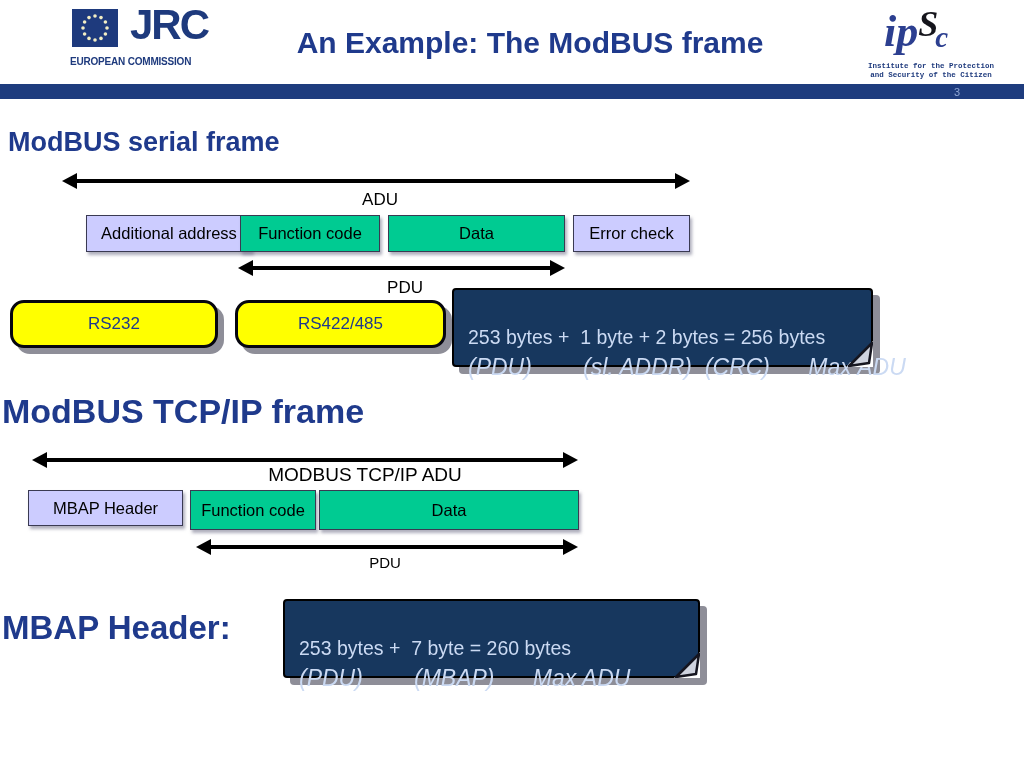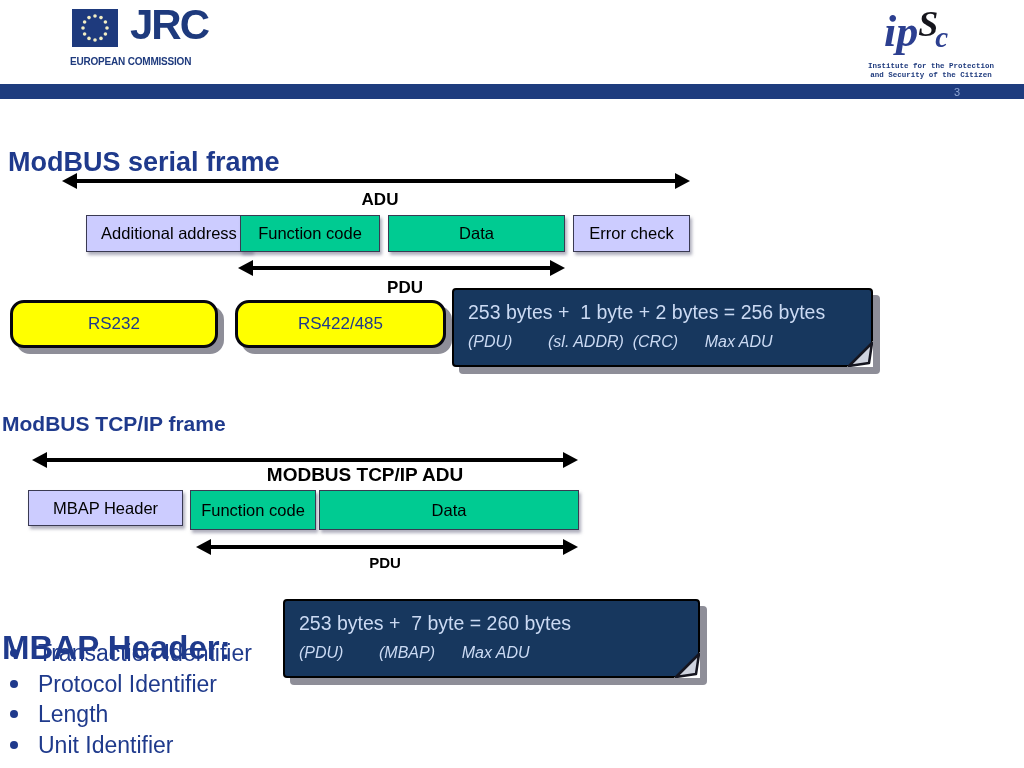--- a/index.html
+++ b/index.html
@@ -19,37 +19,37 @@
   .g-ip{font-size:44px;color:#2c3f90;}
   .g-s{font-size:36px;color:#15151c;position:relative;top:-10px;}
   .g-c{font-size:29px;color:#2c3f90;position:relative;top:1px;left:-3px;}
   .ipsc-tag{position:absolute;left:866px;top:62px;width:130px;text-align:center;
             font-size:7.5px;line-height:8.5px;font-weight:bold;color:var(--logo-navy,#1e3a7d);font-family:Liberation Mono, monospace;}
   .navy-bar{position:absolute;left:0;top:84px;width:1024px;height:15px;background:var(--bar-navy,#1e3c7e);}
   .page-num{position:absolute;left:946px;top:85px;width:22px;text-align:center;
             font-size:11px;line-height:14px;color:var(--page-number,#8fa6d4);}
 
   
-  .sec-heading{position:absolute;font-weight:bold;color:var(--heading-navy,#1f3a8c);white-space:nowrap;margin-top:20px;}
+  .sec-heading{position:absolute;font-weight:bold;color:var(--heading-navy,#1f3a8c);white-space:nowrap;}
   #serial-heading{left:8px;top:127px;font-size:27px;}
-  #tcp-heading{left:2px;top:392px;font-size:21px;}
+  #tcp-heading{left:2px;top:392px;font-size:34px;}
   #mbap-heading{left:2px;top:609px;font-size:33px;}
 
   
   .darrow{position:absolute;height:4px;background:#000;}
   .darrow::before{content:"";position:absolute;left:-15px;top:-6px;width:0;height:0;
     border-top:8px solid transparent;border-bottom:8px solid transparent;border-right:15px solid #000;}
   .darrow::after{content:"";position:absolute;right:-15px;top:-6px;width:0;height:0;
     border-top:8px solid transparent;border-bottom:8px solid transparent;border-left:15px solid #000;}
   #serial-adu-arrow{left:77px;top:179px;width:598px;}
   #serial-pdu-arrow{left:253px;top:266px;width:297px;}
   #tcp-adu-arrow{left:47px;top:458px;width:516px;}
   #tcp-pdu-arrow{left:211px;top:545px;width:352px;}
 
-  .arrow-label{position:absolute;font-weight:bold;color:#000;text-align:center;white-space:nowrap;}
+  .arrow-label{position:absolute;font-weight:normal;color:#000;text-align:center;white-space:nowrap;}
   #serial-adu-label{left:330px;top:190px;width:100px;font-size:17px;}
   #serial-pdu-label{left:360px;top:278px;width:90px;font-size:17px;}
   #tcp-adu-label{left:235px;top:464px;width:260px;font-size:19px;}
   #tcp-pdu-label{left:340px;top:554px;width:90px;font-size:15px;}
 
   
   .fbox{position:absolute;display:flex;align-items:center;justify-content:center;
         font-size:16.5px;color:#000;border:1.5px solid #3a3a52;box-sizing:border-box;
         box-shadow:2px 3px 3px rgba(110,110,135,0.55);white-space:nowrap;}
   .lav{background:var(--lavender,#ccccff);}
@@ -70,22 +70,22 @@
   #rs232-btn{left:10px;width:208px;}
   #rs422-btn{left:235px;width:211px;}
 
   
   .note{position:absolute;width:421px;height:79px;background:var(--note-navy,#17375e);
         border:2px solid #000;border-radius:4px;box-sizing:border-box;
         box-shadow:7px 7px 0 #8e8e98;color:var(--note-text,#cbdaf3);
         padding:7px 0 0 14px;overflow:visible;}
   #serial-note{left:452px;top:288px;}
   #tcp-note{left:283px;top:599px;width:417px;}
-  .note .l1{font-size:19.5px;line-height:30px;white-space:pre;}
-  .note .l2{font-size:16px;line-height:30px;white-space:pre;font-style:italic;}
+  .note .l1{font-size:19.5px;line-height:30px;white-space:pre;margin-top:25px;}
+  .note .l2{font-size:23px;line-height:30px;white-space:pre;font-style:italic;}
   .fold{position:absolute;right:-2px;bottom:-2px;width:26px;height:26px;}
 
   
   .mbap-list{position:absolute;left:2px;top:638px;margin:0;padding:0;list-style:none;}
   .mbap-list li{position:relative;padding-left:36px;height:30.5px;line-height:30.5px;
         font-size:23px;color:var(--heading-navy,#1f3a8c);white-space:nowrap;}
   .mbap-list li::before{content:"";position:absolute;left:8px;top:11px;width:8px;height:8px;
         border-radius:50%;background:var(--heading-navy,#1f3a8c);}
 </style>
 </head>
@@ -107,20 +107,21 @@
         <circle cx="12.6" cy="25" r="1.8"></circle>
           <circle cx="11" cy="19" r="1.8"></circle>
         <circle cx="12.6" cy="13" r="1.8"></circle>
           <circle cx="17" cy="8.6" r="1.8"></circle>
       </g>
     </svg>
   </div>
   <div class="jrc-acronym">JRC</div>
   <div class="jrc-org">EUROPEAN COMMISSION</div>
 
+  <div class="slide-title">An Example: The ModBUS frame</div>
 
   <div class="ipsc-script">
     <span class="g-ip">ip</span><span class="g-s">S</span><span class="g-c">c</span>
   </div>
   <div class="ipsc-tag">
     <div>Institute for the Protection</div>
     <div>and Security of the Citizen</div>
   </div>
 
   <div class="navy-bar"></div>
@@ -159,26 +160,20 @@
   <div class="arrow-label" id="tcp-adu-label">MODBUS TCP/IP ADU</div>
 
   <div class="fbox lav" id="tbox-0">MBAP Header</div>
   <div class="fbox grn" id="tbox-1">Function code</div>
   <div class="fbox grn" id="tbox-2">Data</div>
 
   <div class="darrow" id="tcp-pdu-arrow"></div>
   <div class="arrow-label" id="tcp-pdu-label">PDU</div>
 
   <div class="sec-heading" id="mbap-heading">MBAP Header:</div>
-  <ul class="mbap-list">
-    <li>Transaction Identifier</li>
-    <li>Protocol Identifier</li>
-    <li>Length</li>
-    <li>Unit Identifier</li>
-  </ul>
 
   <div class="note" id="tcp-note">
     <div class="l1">253 bytes +  7 byte = 260 bytes</div>
     <div class="l2">(PDU)        (MBAP)      Max ADU</div>
     <div class="fold">
       <svg width="26" height="26" viewBox="0 0 26 26">
         <polygon points="0,26 26,26 26,0" fill="#ffffff"></polygon>
         <polygon points="2,25 25,2 22,22" fill="#cfd3de" stroke="#15151f" stroke-width="2.5" stroke-linejoin="round"></polygon>
       </svg>
     </div>

